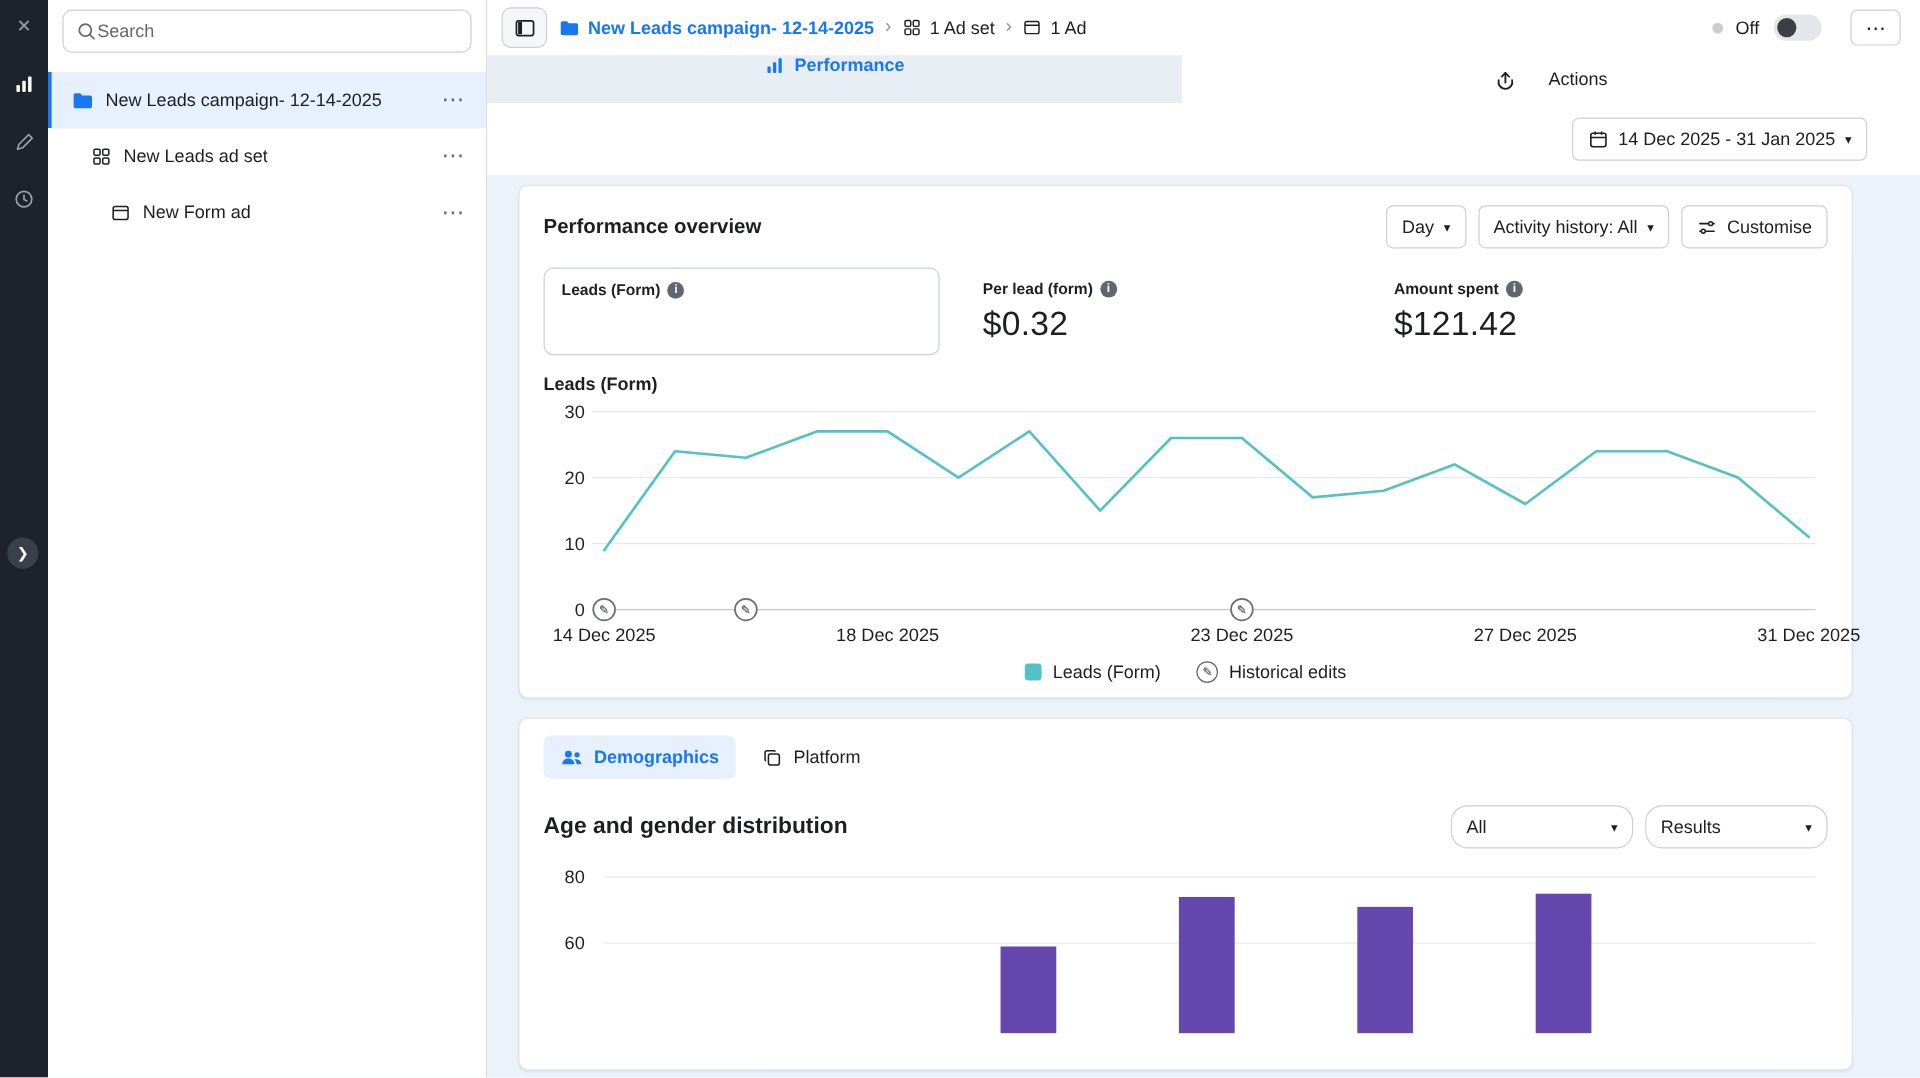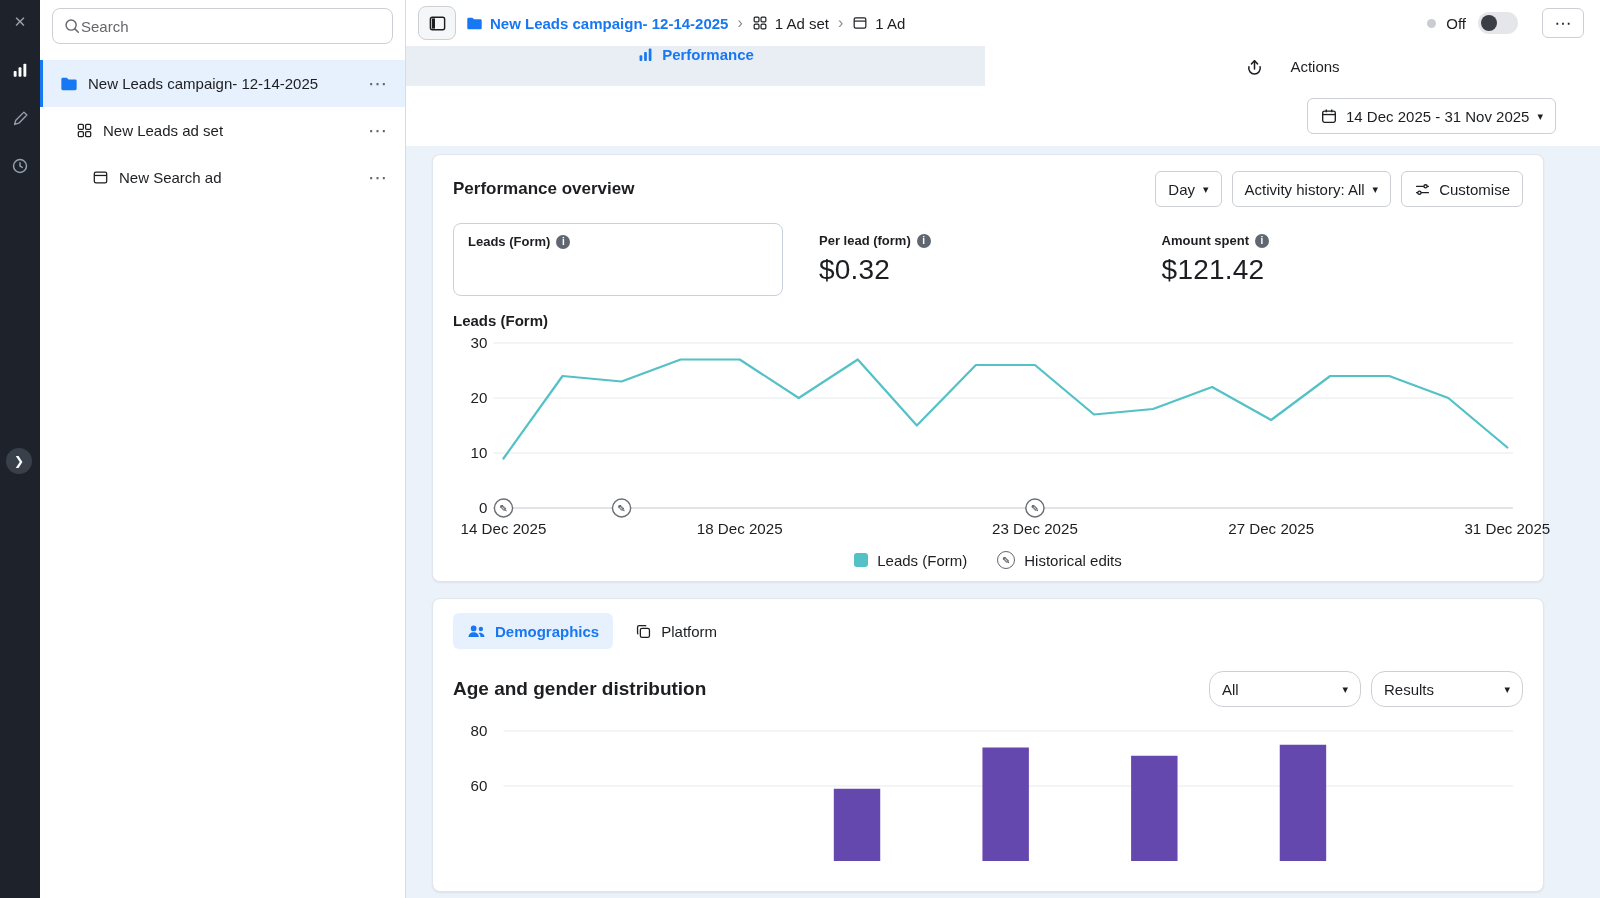--- a/index.html
+++ b/index.html
@@ -212,21 +212,21 @@
     <span class="tree-more">⋯</span>
   </div>
 
   <div class="tree-item lvl3">
     <span>
       <svg width="17" height="17" viewBox="0 0 20 20" fill="none" stroke="#1c1e21" stroke-width="1.5">
           <rect x="2.7" y="3.7" width="14.6" height="12.6" rx="2"></rect>
           <path d="M2.7 7.6h14.6"></path>
         </svg>
     </span>
-    <span class="tree-label">New Search ad</span>
+    <span class="tree-label">New Form ad</span>
     <span class="tree-more">⋯</span>
   </div>
 </div>
 
 <div class="main">
 
   <div class="topbar">
     <div class="panel-toggle">
       <svg width="19" height="19" viewBox="0 0 20 20">
           <rect x="2.5" y="3.5" width="15" height="13" rx="2" fill="none" stroke="#1c1e21" stroke-width="1.5"></rect>
@@ -300,21 +300,21 @@
 
   <div class="date-row">
     <div class="btn">
       <span>
         <svg width="18" height="18" viewBox="0 0 20 20" fill="none" stroke="#1c1e21" stroke-width="1.5">
             <rect x="3" y="4.5" width="14" height="12.5" rx="2"></rect>
             <path d="M3 8.4h14"></path>
             <path d="M7 2.8v3M13 2.8v3"></path>
           </svg>
       </span>
-      <span>14 Dec 2025 - 31 Nov 2025</span>
+      <span>14 Dec 2025 - 31 Jan 2025</span>
       <span class="caret">▾</span>
     </div>
   </div>
 
   <div class="content">
 
     <div class="card perf-card">
       <div class="perf-head">
         <div class="perf-title">Performance overview</div>
         <div class="perf-controls">

